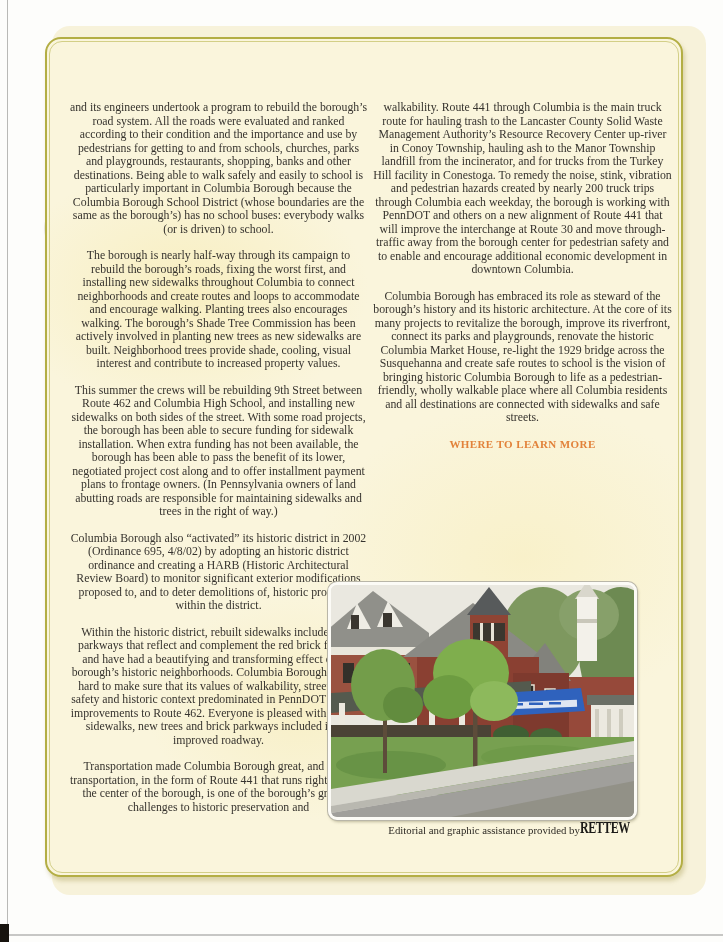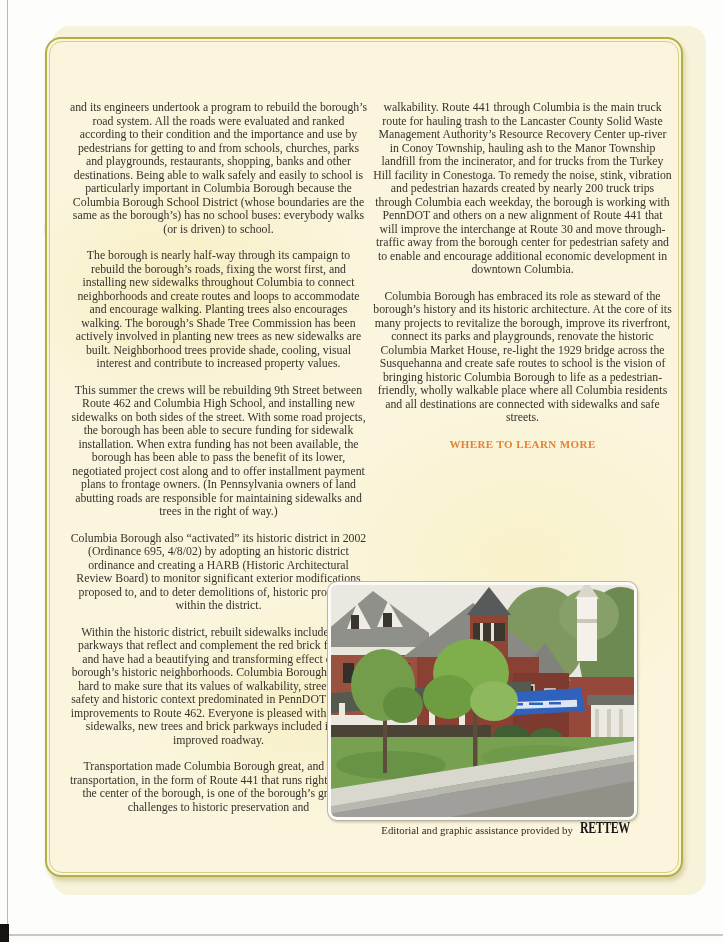--- a/index.html
+++ b/index.html
@@ -53,21 +53,21 @@
   
   .photo{
     position:absolute;left:328px;top:582px;width:303px;height:232px;
     border:3px solid #fcfbf6;border-radius:9px;overflow:hidden;
     box-shadow:0 0 0 1px #b9b6a8, 1px 2px 3px rgba(120,115,80,.45);
     background:#e9e7df;
   }
   .photo svg{display:block;}
   .photo-caption{
     position:absolute;left:328px;top:822px;width:306px;
-    display:flex;justify-content:flex-end;align-items:baseline;gap:7px;
+    display:flex;justify-content:flex-end;align-items:baseline;
     font-size:10.8px;color:#2e2b25;
   }
   .rettew-logo{
     font-weight:700;font-size:13px;letter-spacing:-.5px;color:#1c1b18;
     transform:scaleY(1.25) scaleX(.92);transform-origin:left bottom;
     display:inline-block;
   }
   .smudge{position:absolute;left:44px;top:222px;width:14px;height:16px;
     background:radial-gradient(circle at 40% 40%, rgba(120,120,118,.35), rgba(120,120,118,0) 70%);}
 </style>

